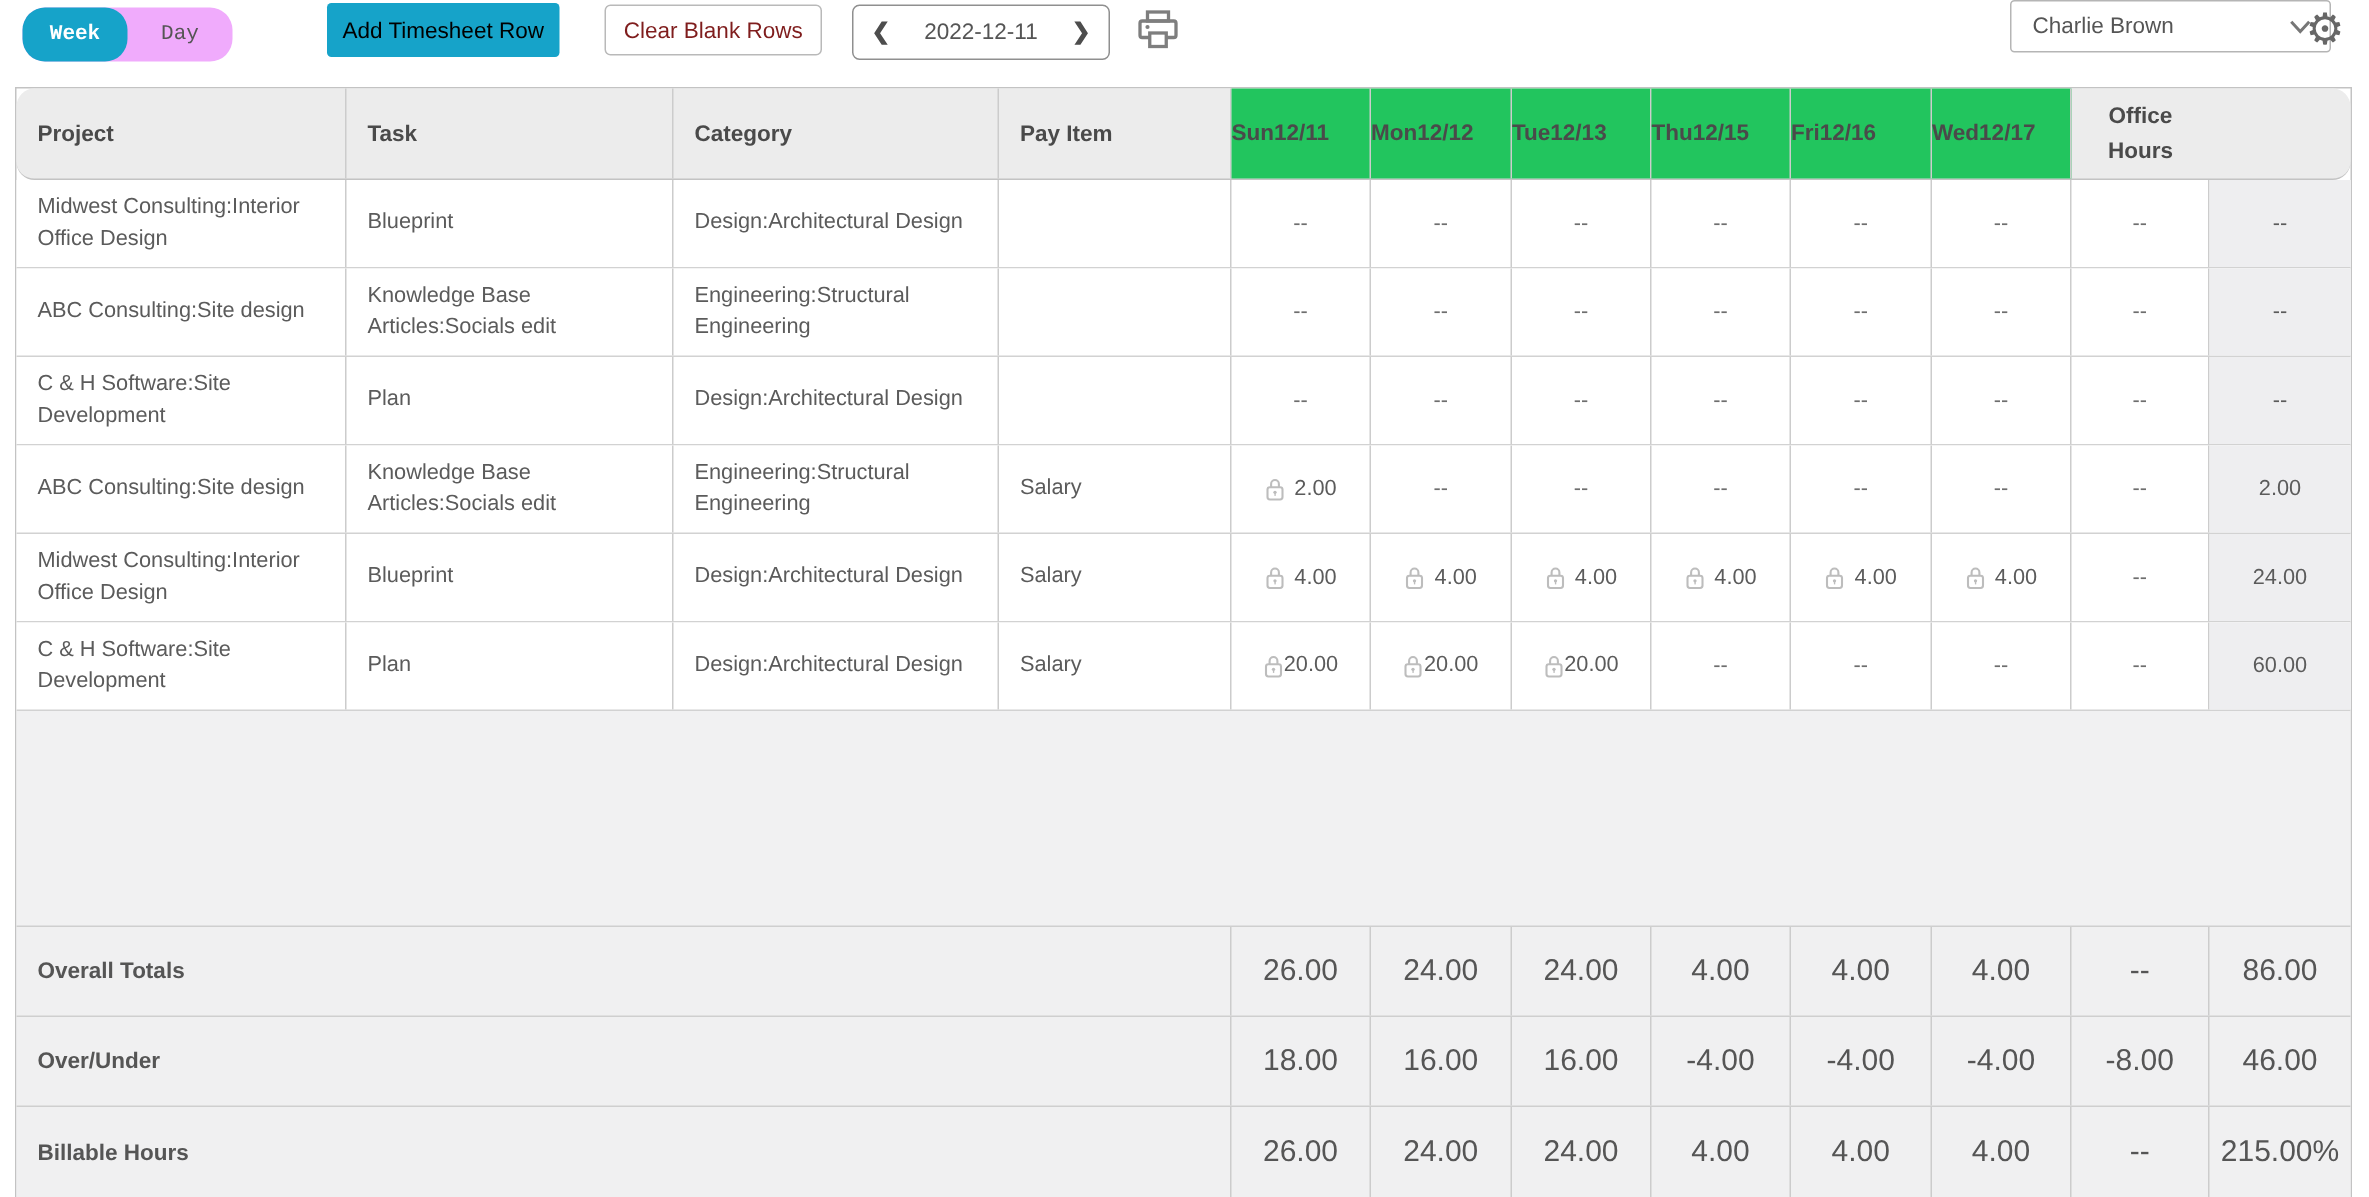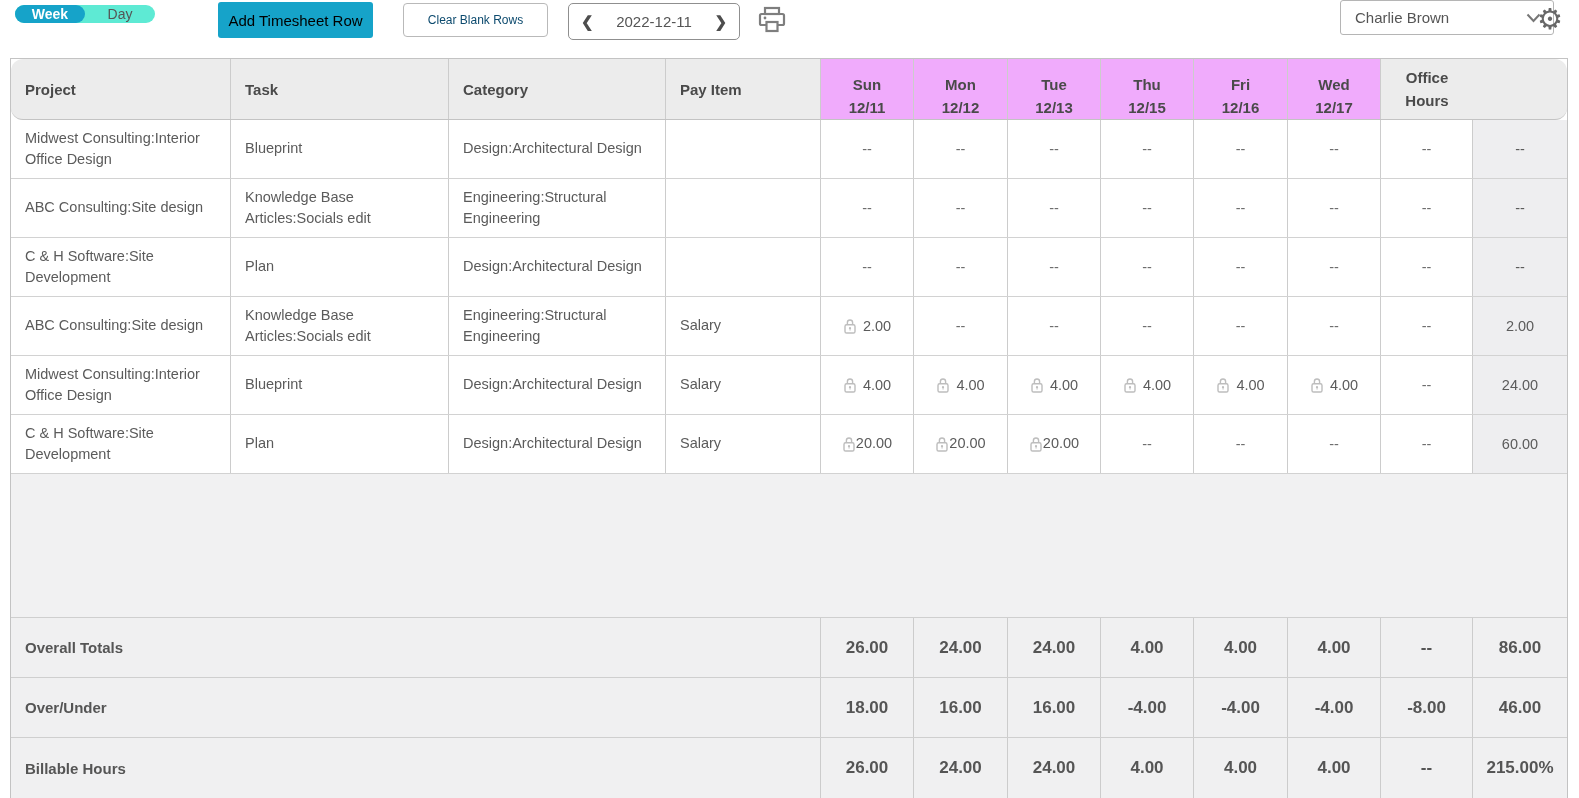--- a/index.html
+++ b/index.html
@@ -3,32 +3,32 @@
 <meta charset="utf-8">
 <style>
   * { box-sizing: border-box; margin: 0; padding: 0; }
   html, body { width: 1579px; height: 798px; overflow: hidden; background: #fff;
     font-family: "Liberation Sans", sans-serif; }
   .screen { position: relative; width: 1579px; height: 798px; background: #fff; }
 
   
   .toolbar { position: absolute; top: 0; left: 0; right: 0; height: 58px; background: #fff; }
 
-  .toggle { position: absolute; left: 15px; top: 5px; width: 140px; height: 18px;
-    background: #5eead4; border-radius: 15px; display: flex; cursor: pointer; }
+  .toggle { position: absolute; left: 15px; top: 5px; width: 140px; height: 36px;
+    background: #f0abfc; border-radius: 15px; display: flex; cursor: pointer; font-family: Liberation Mono, monospace; }
   .toggle-seg { flex: 1; display: flex; align-items: center; justify-content: center;
     font-size: 14px; color: #555; border-radius: 15px; }
   .toggle-seg.active { background: #16a3c9; color: #fff; font-weight: bold; }
 
   .btn-primary { position: absolute; left: 218px; top: 2px; width: 155px; height: 36px;
     background: #16a3c9; color: #000000; border: none; border-radius: 3px;
     font-size: 15px; font-family: inherit; cursor: pointer; }
   .btn-secondary { position: absolute; left: 403px; top: 3px; width: 145px; height: 34px;
-    background: #fff; color: #0c4a6e; border: 1px solid #b9b9b9; border-radius: 4px;
-    font-size: 12px; font-family: inherit; cursor: pointer; }
+    background: #fff; color: #7f1d1d; border: 1px solid #b9b9b9; border-radius: 4px;
+    font-size: 15px; font-family: inherit; cursor: pointer; }
 
   .datenav { position: absolute; left: 568px; top: 3px; width: 172px; height: 37px;
     border: 1px solid #8f8f8f; border-radius: 5px; background: #fff;
     display: flex; align-items: center; justify-content: space-between; padding: 0 12px; }
   .datenav .chev { font-size: 15px; color: #4d4d4d; font-weight: bold; cursor: pointer;
     line-height: 1; user-select: none; }
   .datenav .dateval { font-size: 15px; color: #555; cursor: pointer; }
 
   .print-btn { position: absolute; left: 755px; top: 5px; width: 34px; height: 32px;
     background: none; border: none; cursor: pointer; padding: 0; }
@@ -45,42 +45,42 @@
   
   .sheet { position: absolute; left: 10px; top: 58px; width: 1558px;
     border: 1px solid #c3c3c3; background: #fff; }
   .grid { display: grid;
     grid-template-columns: 220px 218px 217px 155px 93px 94px 93px 93px 94px 93px 92px 1fr; }
   .cell { border-right: 1px solid #ccc; display: flex; align-items: center; }
   .cell:last-child { border-right: none; }
 
   .thead { height: 61px; border-bottom: 1px solid #c3c3c3; background: #ececec; border-radius: 12px; }
   .th { padding: 0 14px; font-size: 15px; font-weight: bold; color: #4a4a4a; }
-  .th.day-h { background: #f0abfc; flex-direction: column; justify-content: flex-end;
+  .th.day-h { background: #22c55e; flex-direction: row; justify-content: flex-start;
     padding: 0; line-height: 1.55; }
   .th.total-h { flex-direction: column; justify-content: center; padding: 0; line-height: 1.55; }
 
   .row { height: 59px; border-bottom: 1px solid #d2d2d2; background: #fff; }
   .row:last-of-type { border-bottom: none; }
   .tc { padding: 4px 14px; font-size: 14.5px; color: #5b5b5b; line-height: 1.45; }
   .dc { justify-content: center; font-size: 14.5px; color: #5b5b5b; }
   .dc .dash { color: #6e6e6e; }
   .dc .lock { display: inline-flex; margin-right: 6px; }
   .dc.stack { flex-direction: row; justify-content: center; line-height: 1.5; }
   .dc.stack .lock { margin-right: 0; }
   .total-c { justify-content: center; background: #eeeef0; font-size: 14.5px; color: #5b5b5b; }
 
   .filler { height: 144px; background: #f1f1f2; border-bottom: 1px solid #cfcfcf; }
 
   .frow { height: 60px; background: #f0f0f1; border-bottom: 1px solid #cfcfcf; }
   .frow:last-child { border-bottom: none; }
   .flabel { grid-column: 1 / 5; border-right: 1px solid #ccc; display: flex;
     align-items: center; padding: 0 14px; font-size: 15px; font-weight: bold; color: #555; }
   .fcell { border-right: 1px solid #ccc; display: flex; align-items: center;
-    justify-content: center; font-size: 17px; font-weight: bold; color: #555; }
+    justify-content: center; font-size: 20px; font-weight: normal; color: #555; }
   .fcell:last-child { border-right: none; }
 </style>
 </head>
 <body>
 
 <div class="screen">
 
   <div class="toolbar">
 
     <div class="toggle">

